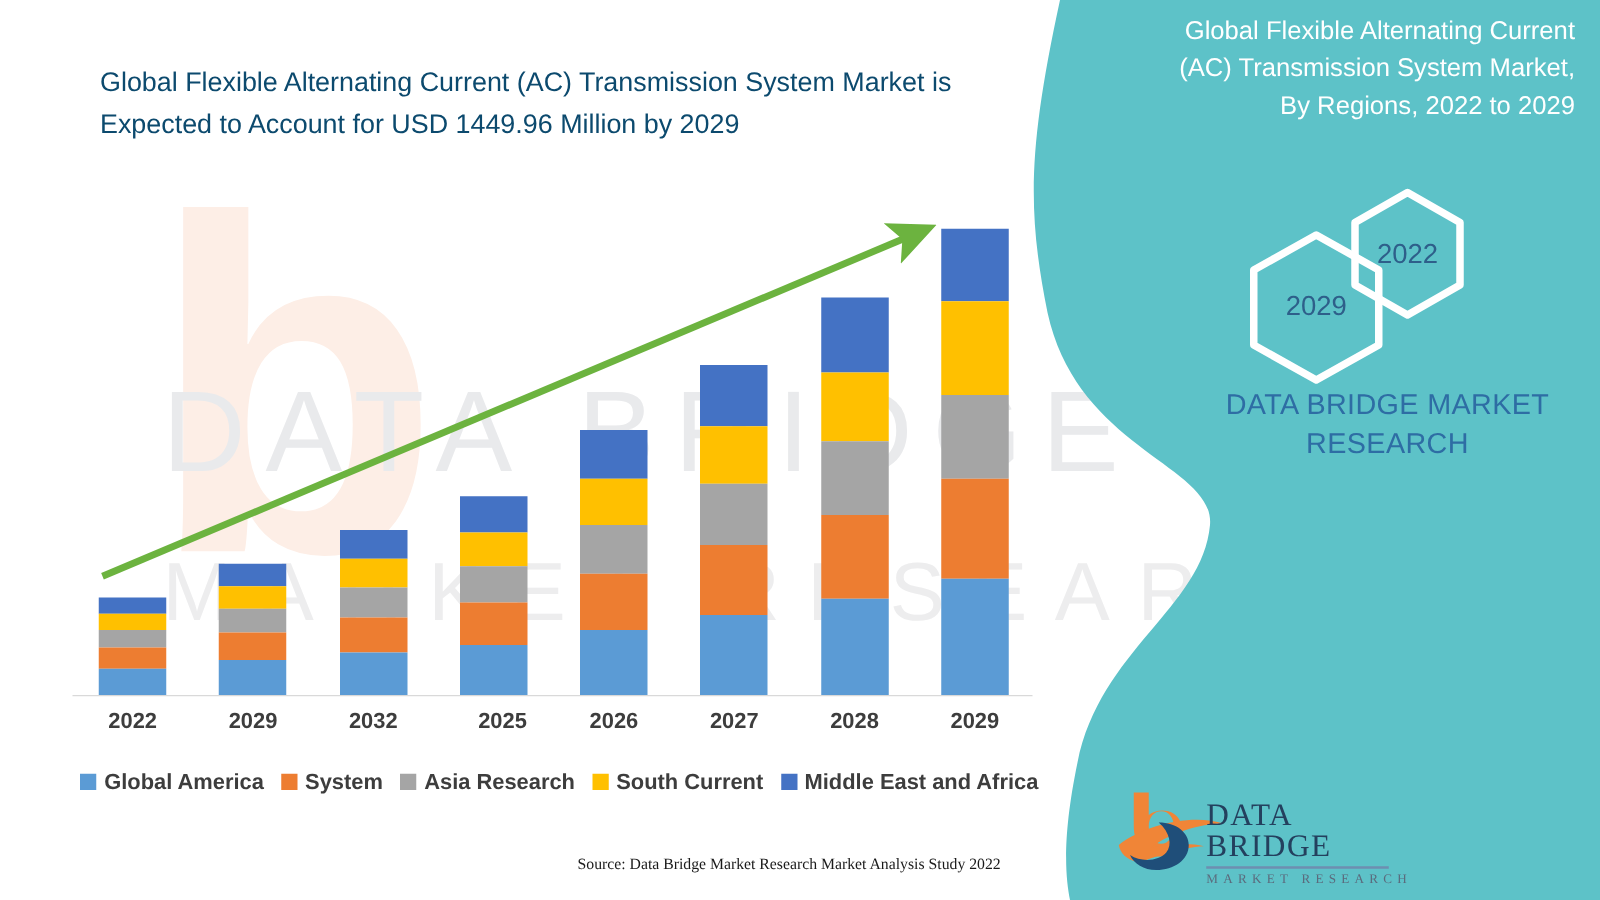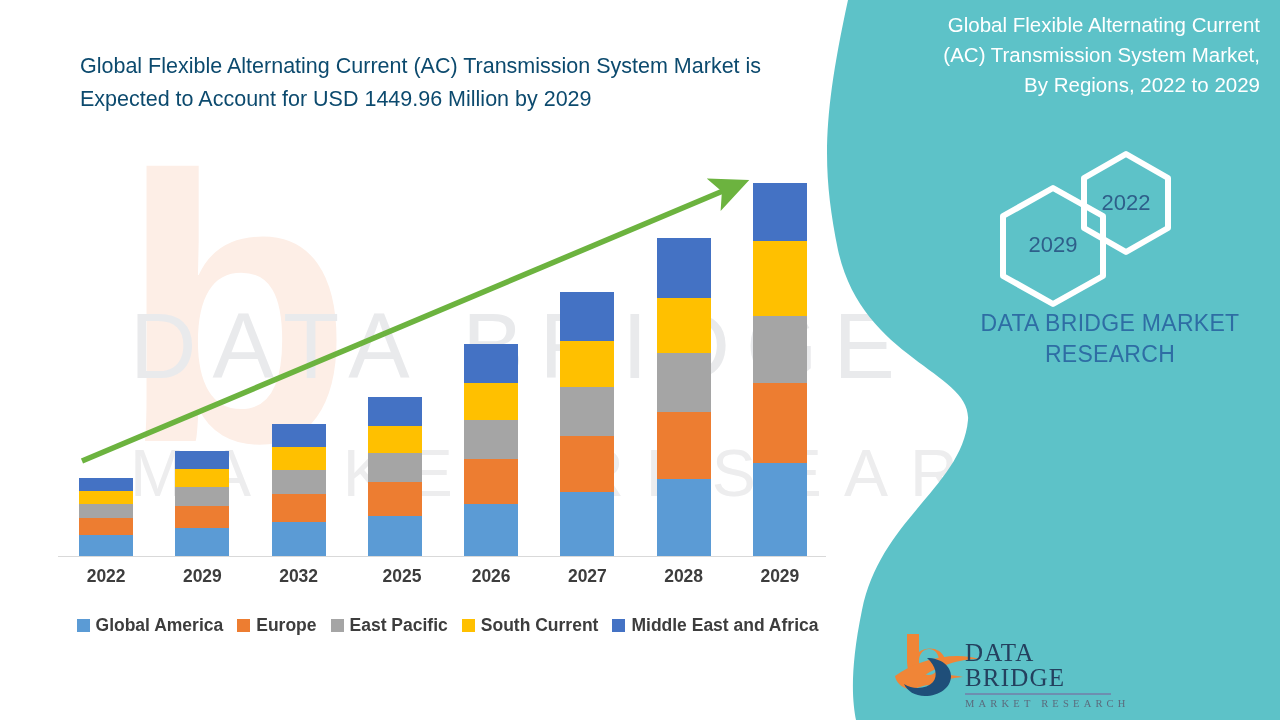--- a/index.html
+++ b/index.html
@@ -156,36 +156,37 @@
       <div class="xlabel" style="left: 673.875px;">2029</div>
     </div>
 
   <div class="legend" id="legend">
       <div class="lg-item">
         <span class="lg-sw" style="background: rgb(91, 155, 213);"></span>
         <span class="lg-lb">Global America</span>
       </div>
       <div class="lg-item">
         <span class="lg-sw" style="background: rgb(237, 125, 49);"></span>
-        <span class="lg-lb">Europe</span>
+        <span class="lg-lb">System</span>
       </div>
       <div class="lg-item">
         <span class="lg-sw" style="background: rgb(165, 165, 165);"></span>
-        <span class="lg-lb">East Pacific</span>
+        <span class="lg-lb">Asia Research</span>
       </div>
       <div class="lg-item">
         <span class="lg-sw" style="background: rgb(255, 192, 0);"></span>
         <span class="lg-lb">South Current</span>
       </div>
       <div class="lg-item">
         <span class="lg-sw" style="background: rgb(68, 114, 196);"></span>
         <span class="lg-lb">Middle East and Africa</span>
       </div>
     </div>
 
+  <div class="foot right">Source: Data Bridge Market Research Market Analysis Study 2022</div>
 
   <svg class="panel" viewBox="0 0 1280 720" preserveAspectRatio="none">
     <path id="panelpath" d="M848,0 C822,120 822,170 838,250 C862,360 972,372 968,420 C962,486 880,520 862,610 C850,668 852,700 856,720 L1280,720 L1280,0 Z" fill="#5dc2c8"></path>
   </svg>
 
   <div class="panel-title">Global Flexible Alternating Current (AC) Transmission System Market, By Regions, 2022 to 2029</div>
 
   <div class="hex" style="left:1078px;top:150px;width:96px;height:106px;">
     <svg width="96" height="106" viewBox="0 0 96 106">
       <polygon points="48,4 90,28 90,78 48,102 6,78 6,28" fill="none" stroke="#ffffff" stroke-width="6" stroke-linejoin="round"></polygon>

